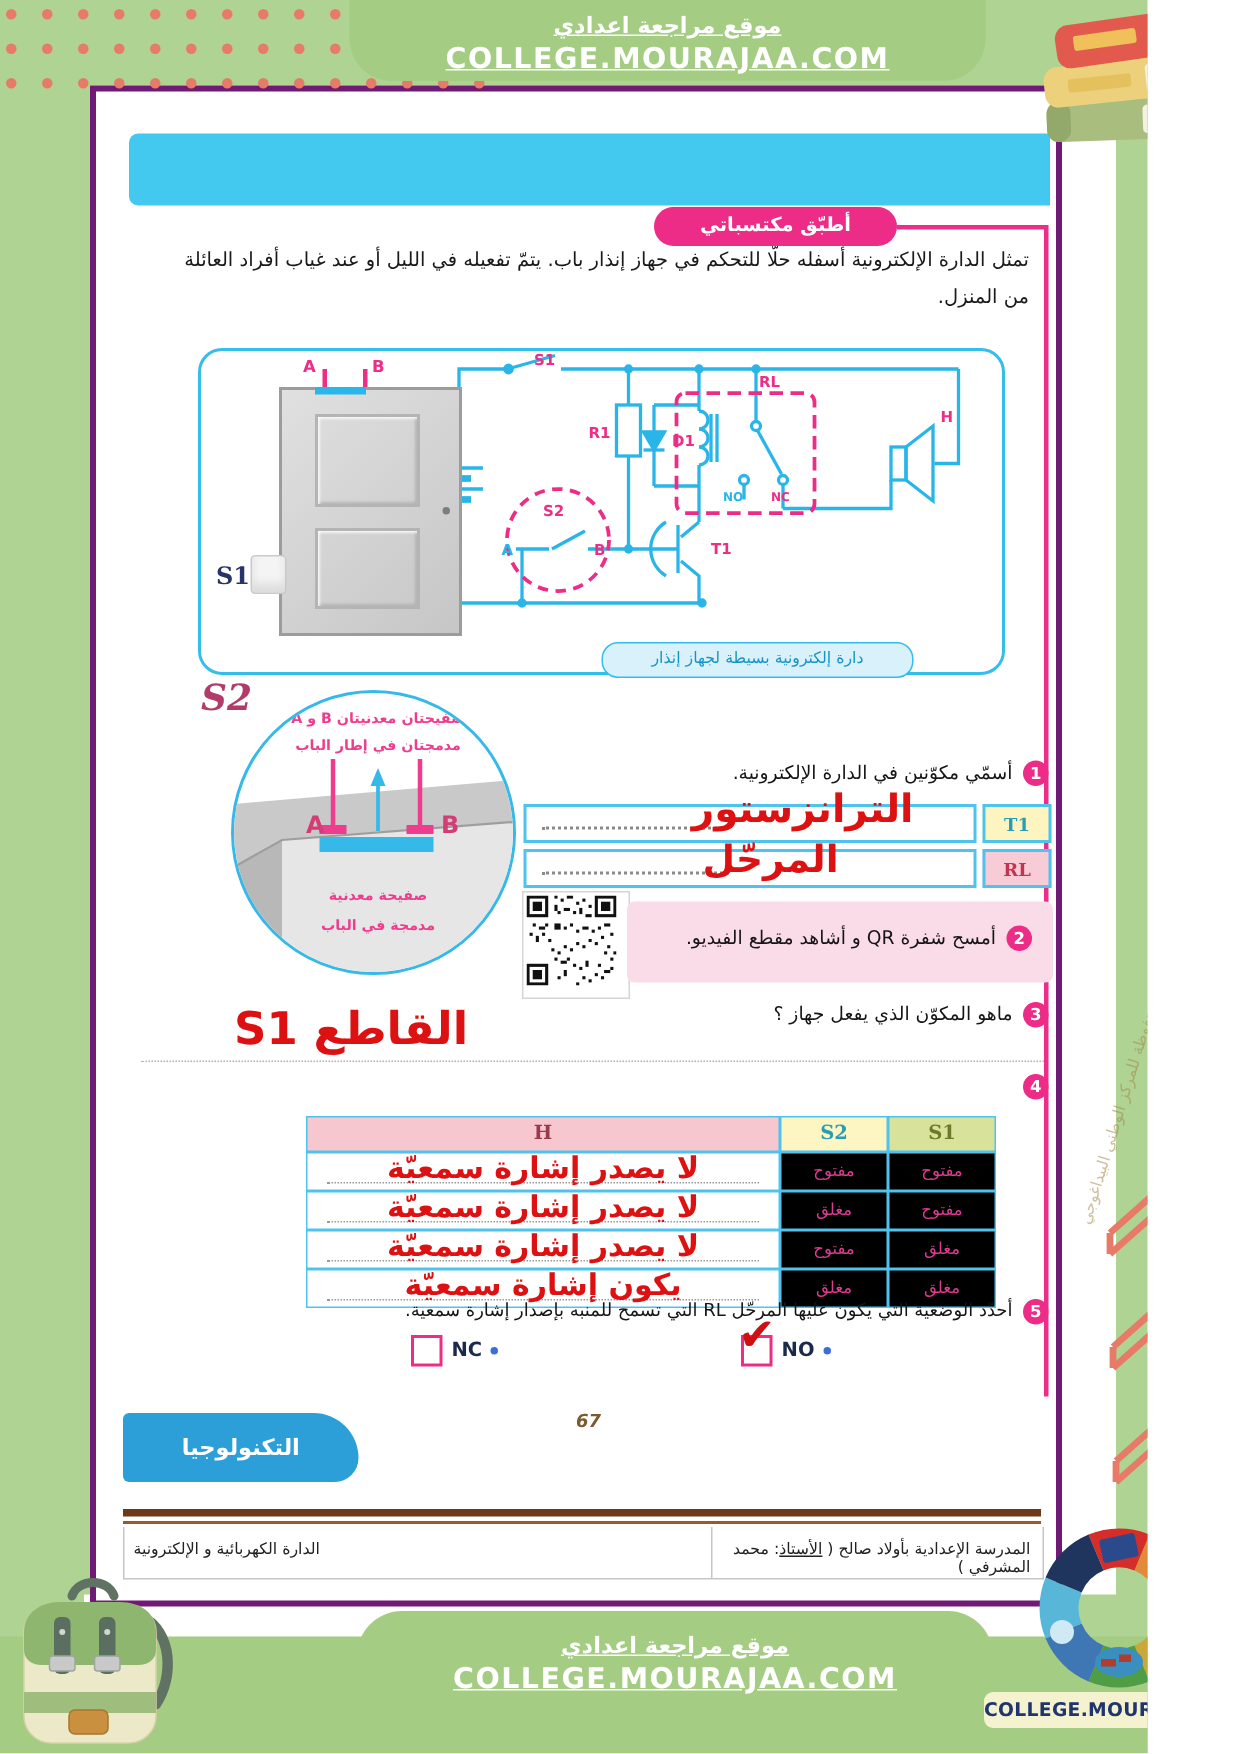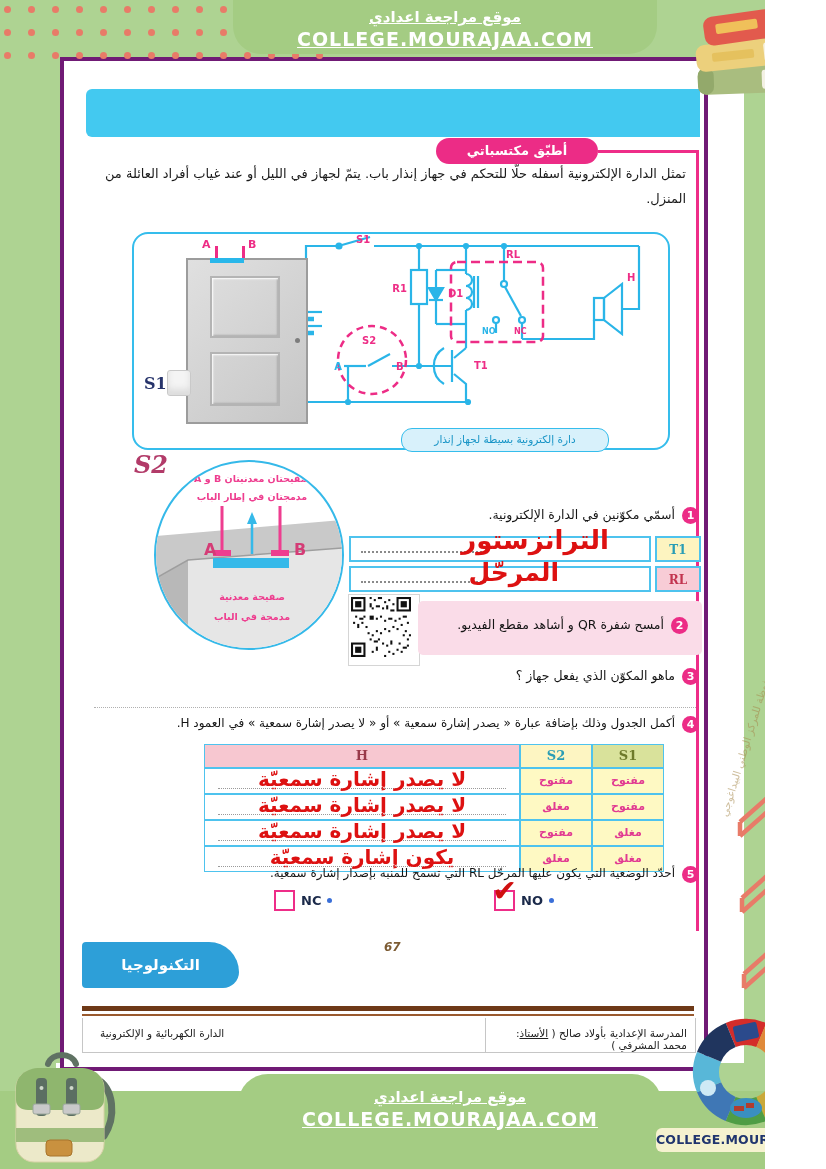--- a/index.html
+++ b/index.html
@@ -30,37 +30,37 @@
            text-align:center;line-height:24px;margin-inline-end:4px;}
   .q1val{flex:1;border:2px solid #4ec3ee;position:relative;background:#fff;}
   .leader{position:absolute;left:10px;bottom:7px;width:125px;border-bottom:2px dotted #8a8a8a;}
   .hand{color:#dd1111;font-weight:bold;white-space:nowrap;font-family:"DejaVu Sans",sans-serif;}
   .qr{position:absolute;left:284px;top:533px;width:66px;height:66px;background:#fff;border:1px solid #d5d5d5;padding:2px;}
   .q2box{position:absolute;left:354px;top:540px;width:284px;height:54px;background:#fadce8;border-radius:5px;}
   .dottedline{position:absolute;left:30px;top:646px;width:602px;border-bottom:1.5px dotted #b0b0b0;}
   .ttable{position:absolute;left:140px;top:683px;width:460px;display:grid;grid-template-columns:72px 72px 1fr;direction:rtl;}
   .tcell{border:1.5px solid #4ec3ee;text-align:center;}
   .thead{height:22px;font-family:"DejaVu Serif",serif;font-weight:bold;font-size:13px;line-height:22px;}
-  .tval{height:24px;font-size:11px;font-weight:bold;color:#e13a92;line-height:24px;background:#fef9c3;}
+  .tval{height:24px;font-size:11px;font-weight:normal;color:#e13a92;line-height:24px;background:#000000;}
   .thcell{height:24px;position:relative;background:#fff;}
   .thcell .dotfill{position:absolute;left:4%;bottom:4px;width:92%;border-bottom:1.5px dotted #9a9a9a;}
   .thcell .hans{position:absolute;left:0;right:0;top:50%;transform:translateY(-60%);font-size:20px;text-align:center;}
   .optrow{position:absolute;left:210px;top:829px;width:280px;display:flex;justify-content:space-between;}
   .opt{display:flex;align-items:center;position:relative;}
   .optbox{width:17px;height:17px;border:2.5px solid #ee2d88;background:#fff;position:relative;}
   .optmark{position:absolute;left:-4px;top:-16px;font-size:30px;font-weight:bold;color:#d01010;line-height:1;}
   .optlabel{font-size:13px;font-weight:bold;color:#1b2a4a;margin:0 6px;}
   .optdot{width:5px;height:5px;border-radius:50%;background:#3a6fd8;}
   .subject{position:absolute;left:18px;top:881px;width:157px;height:46px;background:#2d9fd8;border-radius:4px 30px 16px 4px;
            color:#fff;font-weight:bold;font-size:15px;text-align:center;line-height:46px;}
   .pagenum{position:absolute;left:320px;top:879px;font-size:12px;font-weight:bold;font-style:italic;color:#7c5b33;}
   .brown1{position:absolute;left:18px;top:945px;width:612px;height:5px;background:#6e3917;}
   .brown2{position:absolute;left:18px;top:953px;width:612px;height:1.5px;background:#9a5a2e;}
   .ftable{position:absolute;left:18px;top:957px;width:612px;height:34px;border:1px solid #c6c6c6;border-top:none;display:flex;}
-  .fcell-l{flex:0 0 62%;border-right:1px solid #c6c6c6;font-size:10.5px;color:#222;padding:9px 6px 0 6px;text-align:left;direction:rtl;margin-left:11px;}
+  .fcell-l{flex:0 0 62%;border-right:1px solid #c6c6c6;font-size:10.5px;color:#222;padding:9px 6px 0 6px;text-align:left;direction:rtl;}
   .fcell-r{flex:1;font-size:10.5px;color:#222;padding:9px 8px 0 6px;direction:rtl;text-align:right;}
   .watermark{position:absolute;left:690px;top:905px;width:310px;transform:rotate(-73deg);transform-origin:left top;
              font-size:10.5px;color:rgba(166,136,77,0.55);white-space:nowrap;z-index:4;direction:rtl;}
   .toppill{position:absolute;left:233px;top:0;width:424px;height:54px;background:#a4cc83;border-radius:0 0 28px 28px;z-index:3;
            text-align:center;color:#fff;}
   .botband{position:absolute;left:0;bottom:0;width:826px;height:78px;background:#a4cc83;z-index:1;}
   .botpill{position:absolute;left:238px;top:1074px;width:424px;height:60px;background:#a4cc83;border-radius:30px 30px 0 0;z-index:2;text-align:center;color:#fff;}
   .sitetitle{font-size:15px;font-weight:bold;text-decoration:underline;display:block;margin-top:8px;}
   .siteurl{font-size:19px;font-weight:bold;text-decoration:underline;letter-spacing:1px;display:block;margin-top:2px;}
   .whitestrip{position:absolute;left:702px;top:88px;width:42px;height:975px;background:#fff;z-index:1;}
@@ -150,21 +150,21 @@
   <div class="whitestrip"></div>
   <div class="whitebottom"></div>
 
   <div class="page">
 
     <div class="cyanband"></div>
     <div class="badge">أطبّق مكتسباتي</div>
     <div class="pinkline-h"></div>
     <div class="pinkline-v"></div>
 
-    <div class="intro">تمثل الدارة الإلكترونية أسفله حلًّا للتحكم في جهاز إنذار باب. يتمّ لجهاز في الليل أو عند غياب أفراد العائلة من المنزل.</div>
+    <div class="intro">تمثل الدارة الإلكترونية أسفله حلًّا للتحكم في جهاز إنذار باب. يتمّ تفعيله في الليل أو عند غياب أفراد العائلة من المنزل.</div>
 
     <div class="diagram">
       <svg class="abs" style="left:0;top:0;" width="530" height="210" viewBox="0 0 530 210">
         <g stroke="#2ab5e8" stroke-width="2.2" fill="none">
           <path d="M172,78 V12 H202"></path>
           <path d="M240,12 H505"></path>
           <path d="M208,11 L236,3"></path>
           <path d="M156,78 H188"></path>
           <path d="M164,85 H180" stroke-width="4.5"></path>
           <path d="M156,92 H188"></path>
@@ -375,24 +375,24 @@
         <span class="qnum">2</span>
         <span>أمسح شفرة QR و أشاهد مقطع الفيديو.</span>
       </div>
     </div>
 
     <div class="qrow" style="left:320px;top:607px;width:315px;">
       <span class="qnum">3</span>
       <span>ماهو المكوّن الذي يفعل جهاز ؟</span>
     </div>
     <div class="dottedline"></div>
+    <div class="hand abs" style="left:92px;top:608px;font-size:30px;direction:rtl;">القاطع S1</div>
 
     <div class="qrow" style="left:73px;top:655px;width:562px;font-size:12px;">
       <span class="qnum">4</span>
-      <span>أكمل الجدول وذلك بإضافة عبارة « يصدر إشارة سمعية » أو « لا يصدر إشارة سمعية » في العمود H.</span>
     </div>
 
     <div class="ttable">
       <div class="tcell thead" style="background:#d9e29b;color:#6e7a2a;">S1</div>
       <div class="tcell thead" style="background:#fdf5c2;color:#2a9db5;">S2</div>
       <div class="tcell thead" style="background:#f7c7d0;color:#993a4a;">H</div>
 
       <div class="tcell tval">مفتوح</div>
       <div class="tcell tval">مفتوح</div>
       <div class="tcell thcell">

